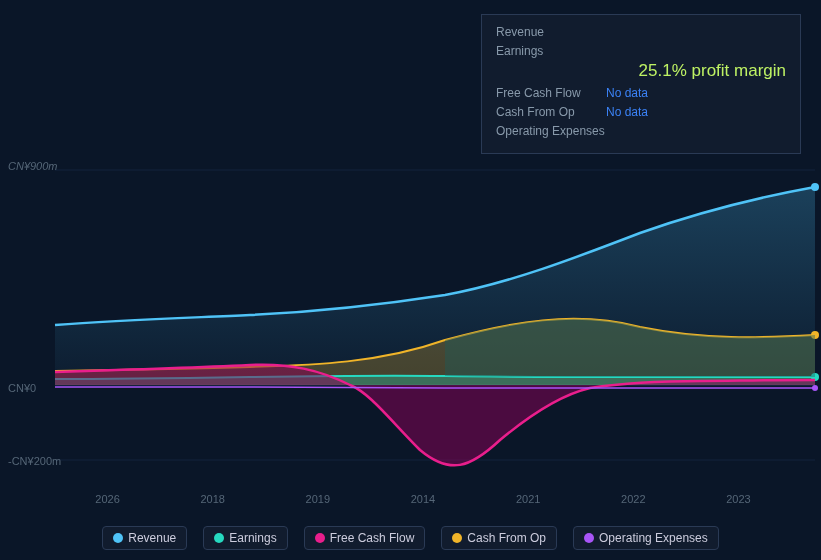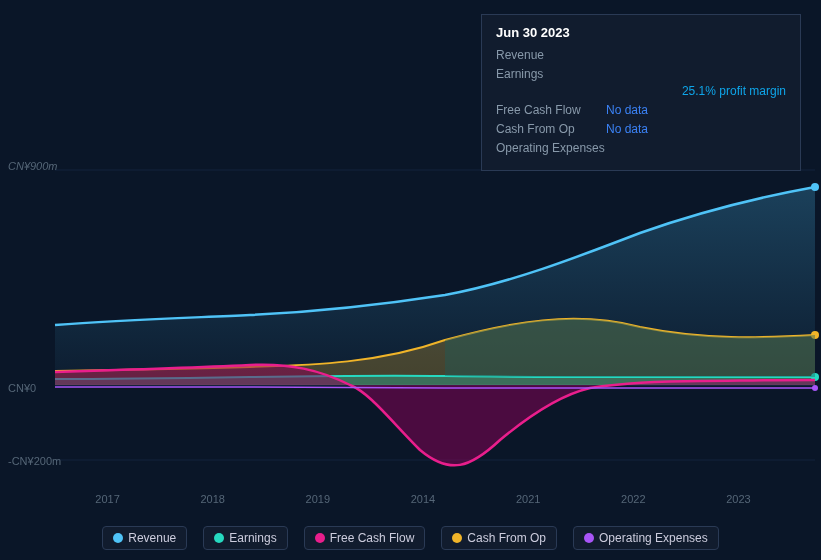--- a/index.html
+++ b/index.html
@@ -45,22 +45,22 @@
     .tooltip-row .value {
       color: #4fc3f7;
       flex: 1;
     }
     .tooltip-row .value.no-data {
       color: #3b82f6;
     }
     .profit-row {
       display: flex;
       justify-content: flex-end;
-      font-size: 12px;
-      color: #0ea5e9;
+      font-size: 17px;
+      color: #bef264;
       margin-top: -2px;
       margin-bottom: 5px;
       padding-left: 110px;
     }
 
     
     .y-label {
       position: absolute;
       font-size: 11px;
       color: #556677;
@@ -177,31 +177,30 @@
 
   <path d="M445,340 C510,322 575,310 640,327 C705,340 760,338 815,335
            L815,377 C760,377 705,377 640,377 C575,377 510,377 445,376 Z" fill="#1a5c5c" opacity="0.4"></path>
 </svg>
 
 <div class="y-label top">CN¥900m</div>
 <div class="y-label mid">CN¥0</div>
 <div class="y-label bot">-CN¥200m</div>
 
 <div class="x-axis">
-  <span class="x-label">2017</span>
+  <span class="x-label">2026</span>
   <span class="x-label">2018</span>
   <span class="x-label">2019</span>
   <span class="x-label">2014</span>
   <span class="x-label">2021</span>
   <span class="x-label">2022</span>
   <span class="x-label">2023</span>
 </div>
 
 <div class="tooltip">
-  <div class="tooltip-title">Jun 30 2023</div>
   <div class="tooltip-row">
     <span class="label">Revenue</span>
   </div>
   <div class="tooltip-row">
     <span class="label">Earnings</span>
   </div>
   <div class="profit-row">
     <span>25.1% profit margin</span>
   </div>
   <div class="tooltip-row">

